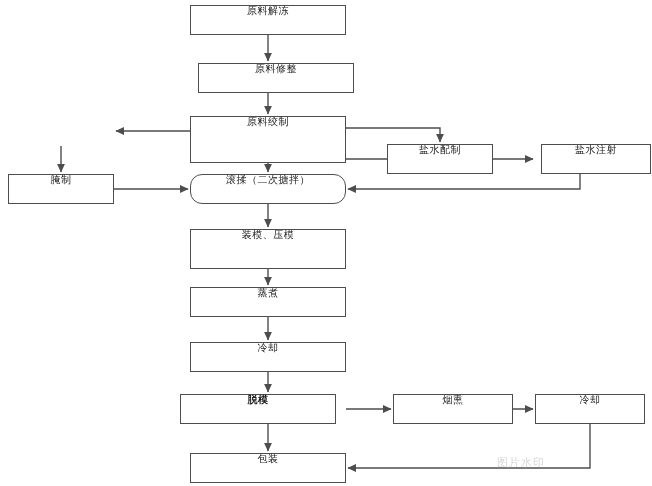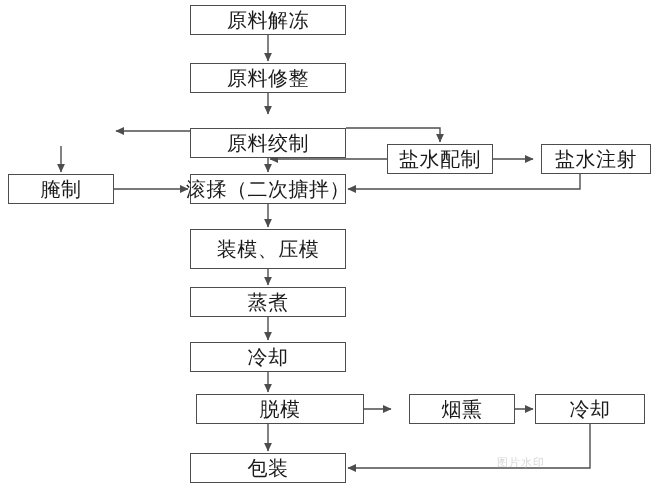--- a/index.html
+++ b/index.html
@@ -25,24 +25,23 @@
     width: 652px;
     height: 486px;
     pointer-events: none;
   }
   .node {
     position: absolute;
     box-sizing: border-box;
     border: 1px solid #4d4d4d;
     background: #ffffff;
     display: flex;
-    align-items: center;
     justify-content: center;
     color: #1a1a1a;
-    font-size: 20px;
+    font-size: 10px;
     line-height: 1;
     letter-spacing: 0.5px;
     white-space: nowrap;
     z-index: 2;
   }
   .watermark {
     position: absolute;
     left: 497px;
     top: 455px;
     width: 128px;
@@ -84,51 +83,51 @@
       <path d="M346,409 L391,409"></path>
       <path d="M499,409 L533,409"></path>
       <path d="M268,424 L268,451"></path>
       <path d="M590,424 L590,468 L348,468"></path>
     </g>
   </svg>
 
   <div class="node" style="left: 190px; top: 5px; width: 156px; height: 30px;">
     <span>原料解冻</span>
   </div>
-  <div class="node" style="left: 190px; top: 63px; width: 156px; height: 30px;">
+  <div class="node" style="left: 198px; top: 63px; width: 156px; height: 30px;">
     <span>原料修整</span>
   </div>
-  <div class="node" style="left: 190px; top: 128px; width: 156px; height: 30px;">
+  <div class="node" style="left: 190px; top: 116px; width: 156px; height: 47px;">
     <span>原料绞制</span>
   </div>
   <div class="node" style="left: 8px; top: 174px; width: 106px; height: 30px;">
     <span>腌制</span>
   </div>
   <div class="node" style="left: 387px; top: 144px; width: 106px; height: 30px;">
     <span>盐水配制</span>
   </div>
   <div class="node" style="left: 535px; top: 144px; width: 110px; height: 30px; margin-left: 6px;">
     <span>盐水注射</span>
   </div>
-  <div class="node" style="left: 190px; top: 174px; width: 156px; height: 30px;">
+  <div class="node" style="left: 190px; top: 174px; width: 156px; height: 30px; border-radius: 12px;">
     <span>滚揉（二次搪拌）</span>
   </div>
   <div class="node" style="left: 190px; top: 229px; width: 156px; height: 40px;">
     <span>装模、压模</span>
   </div>
   <div class="node" style="left: 190px; top: 287px; width: 156px; height: 30px;">
     <span>蒸煮</span>
   </div>
   <div class="node" style="left: 190px; top: 342px; width: 156px; height: 30px;">
     <span>冷却</span>
   </div>
-  <div class="node" style="left: 196px; top: 394px; width: 168px; height: 30px;">
+  <div class="node" style="left: 180px; top: 394px; width: 156px; height: 30px; font-weight: bold;">
     <span>脱模</span>
   </div>
-  <div class="node" style="left: 409px; top: 394px; width: 106px; height: 30px;">
+  <div class="node" style="left: 393px; top: 394px; width: 120px; height: 30px;">
     <span>烟熏</span>
   </div>
   <div class="node" style="left: 535px; top: 394px; width: 110px; height: 30px;">
     <span>冷却</span>
   </div>
   <div class="node" style="left: 190px; top: 453px; width: 156px; height: 30px;">
     <span>包装</span>
   </div>
 
   <div class="watermark">图片水印</div>

